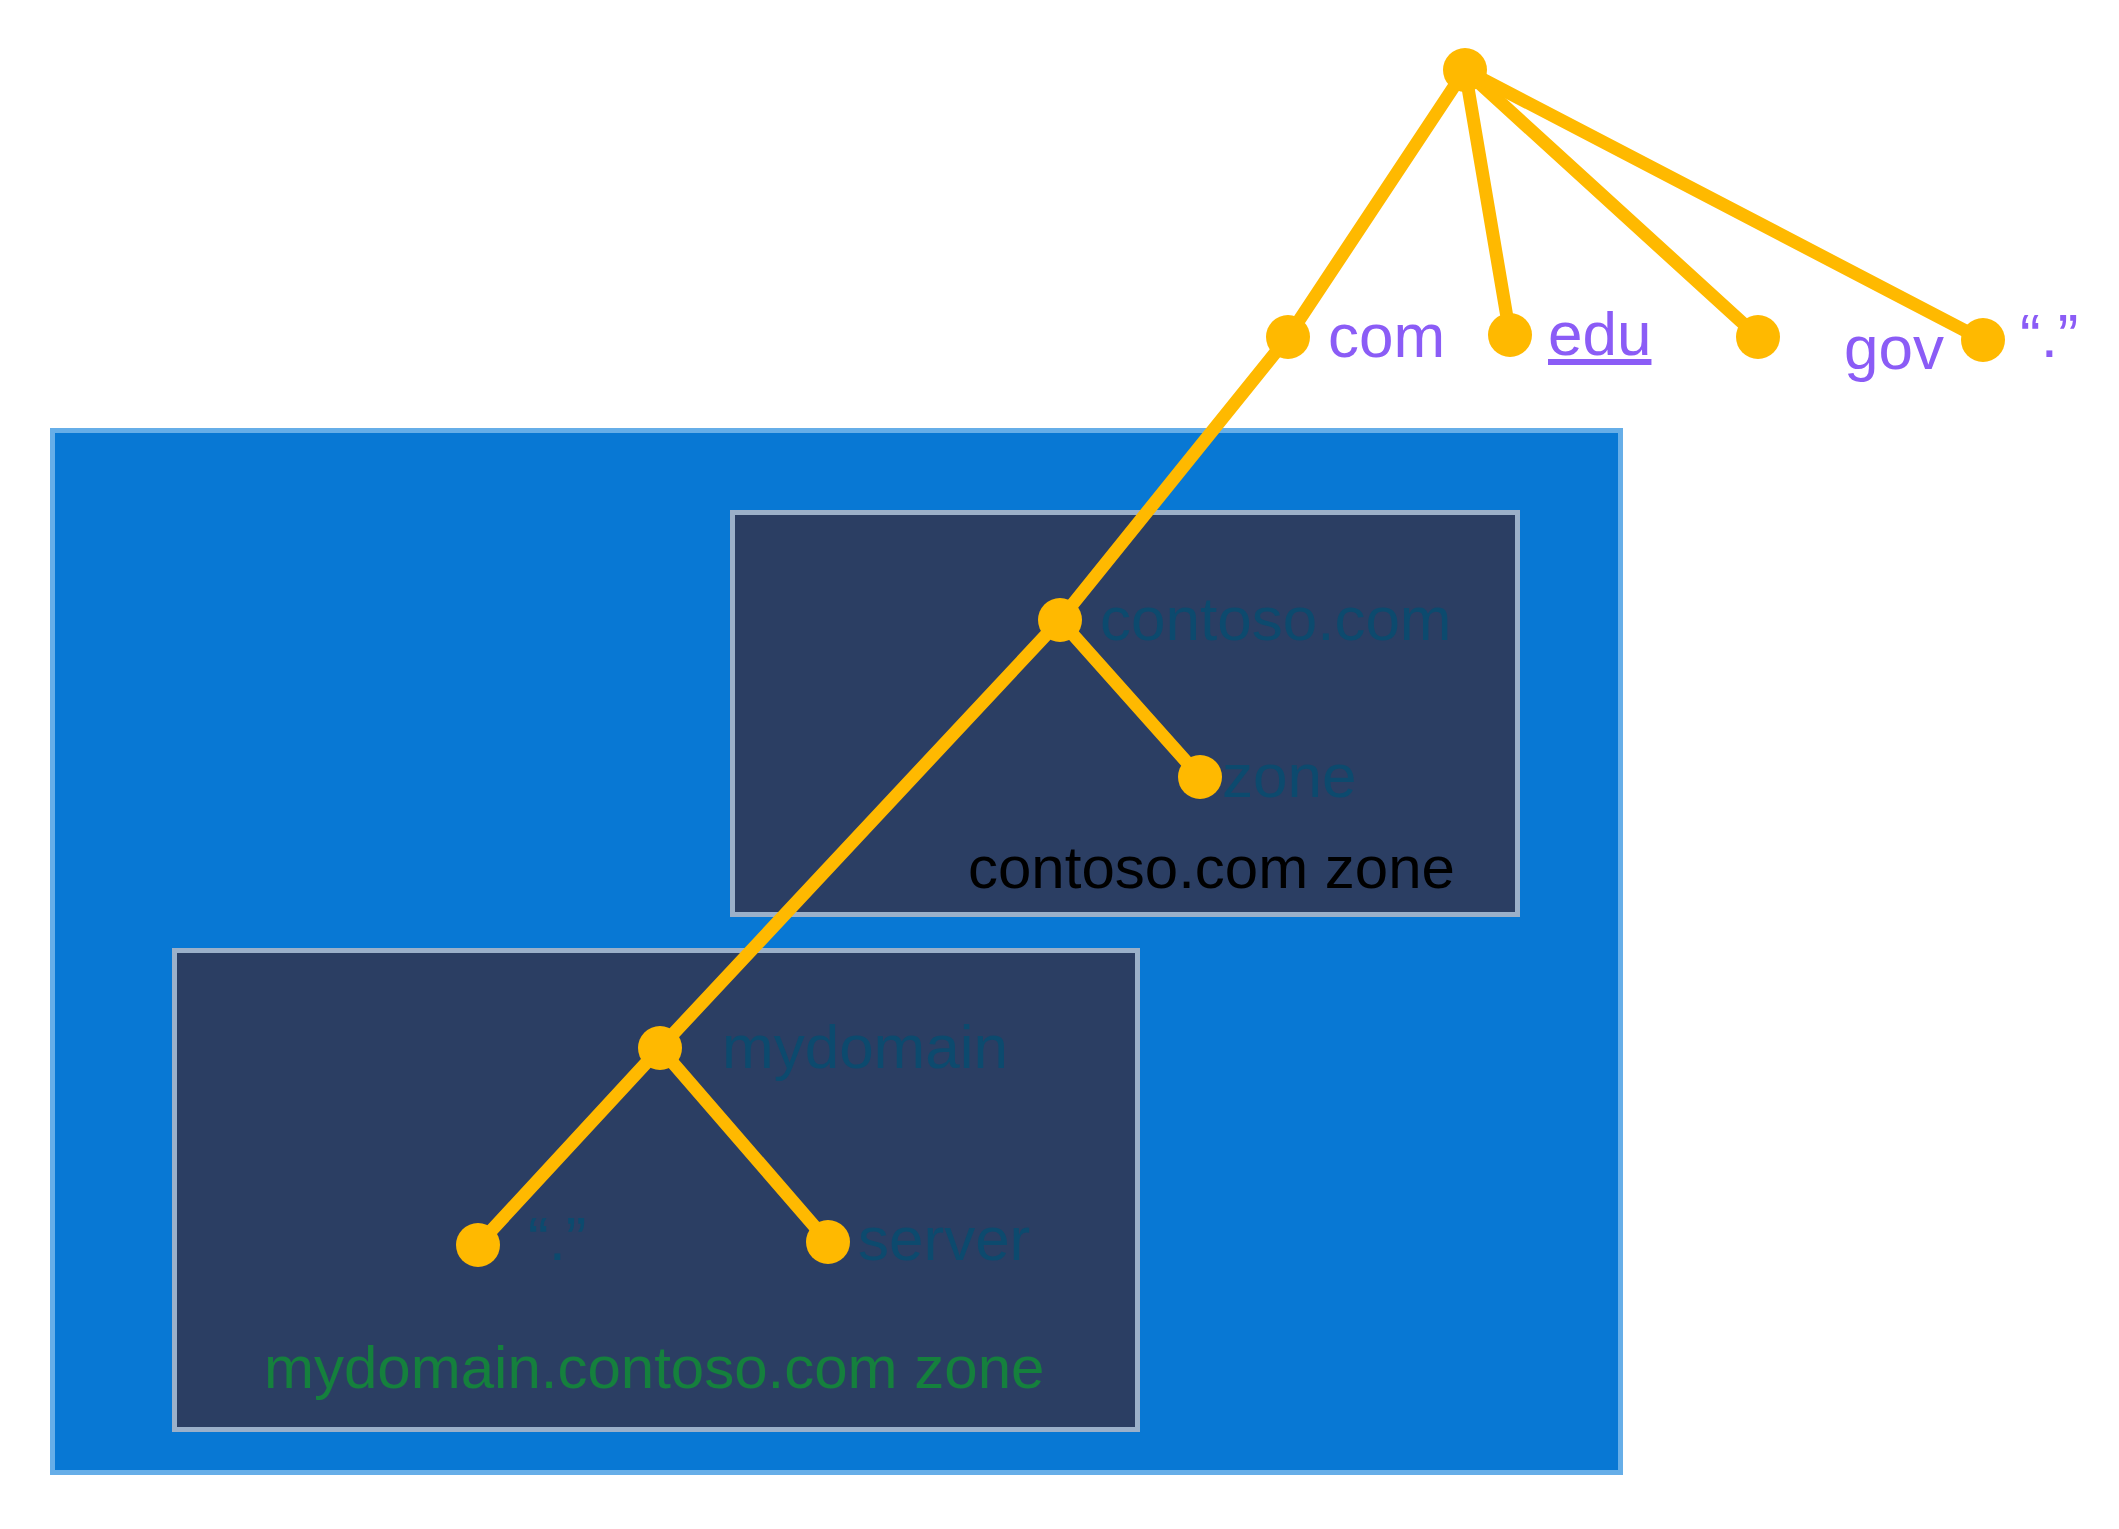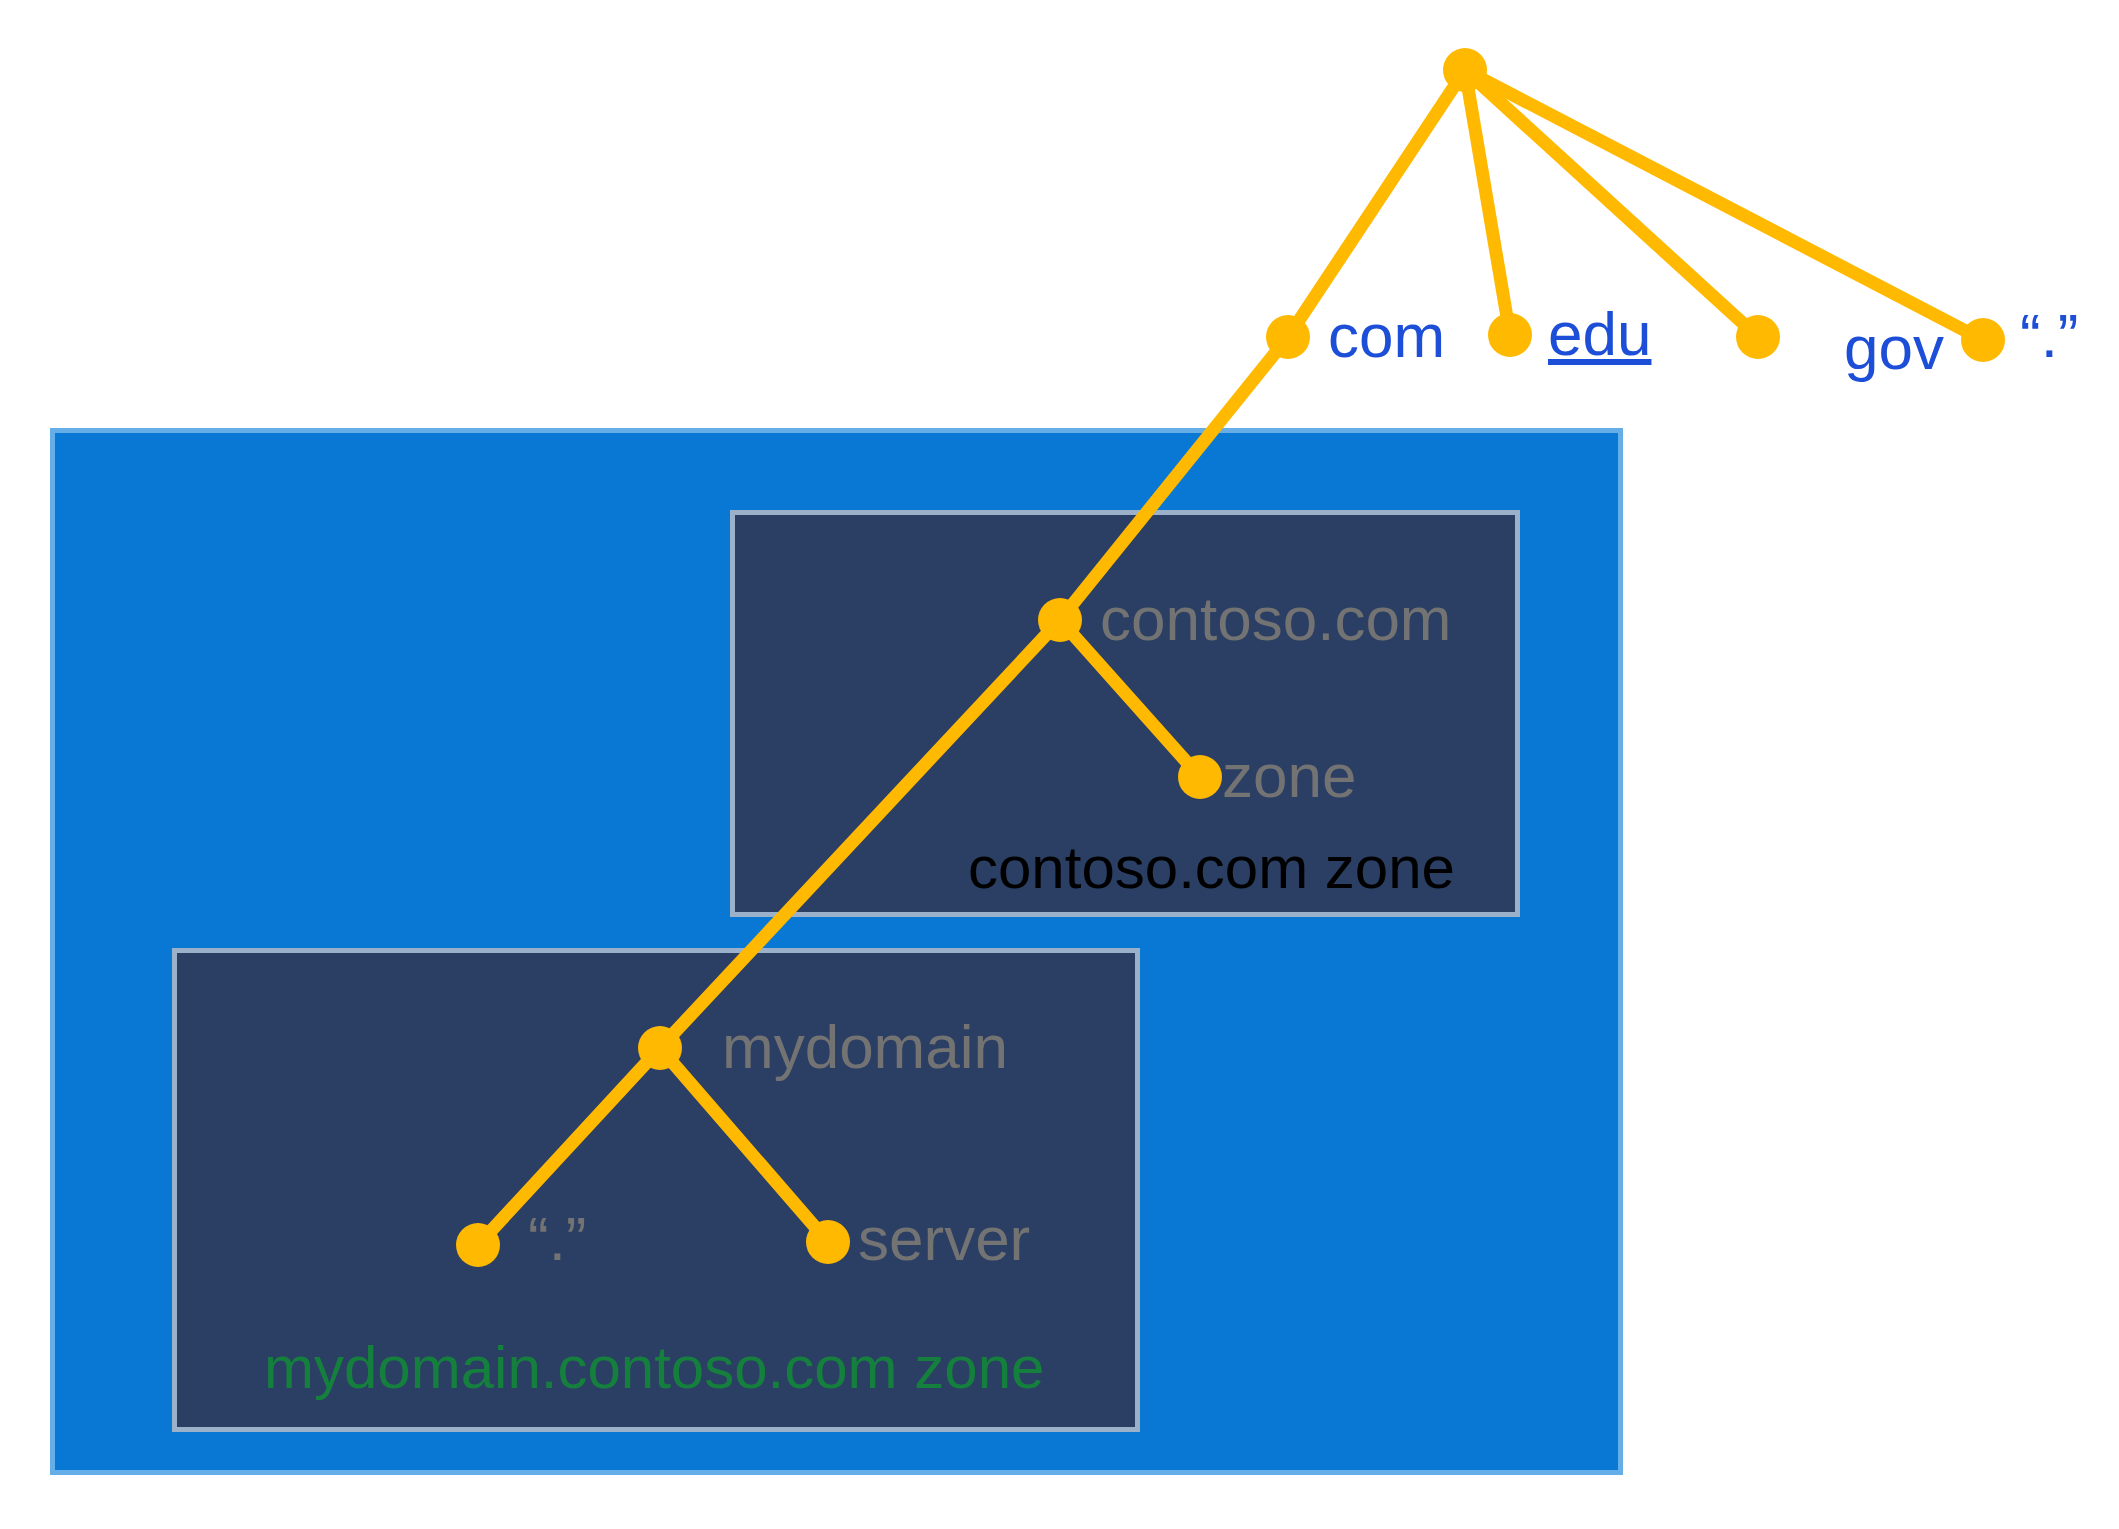--- a/index.html
+++ b/index.html
@@ -26,25 +26,25 @@
     height: 1529px;
   }
   .node-label {
     position: absolute;
     white-space: nowrap;
     line-height: 1;
     font-family: "Liberation Sans", sans-serif;
   }
   .tld-label {
     font-size: 62px;
-    color: #1d4ed8;
+    color: #8b5cf6;
   }
   .zone-node-label {
     font-size: 62px;
-    color: #737373;
+    color: #0c4a6e;
   }
   .zone-caption {
     position: absolute;
     white-space: nowrap;
     font-size: 60px;
     color: #ffffff;
     line-height: 1;
     font-family: "Liberation Sans", sans-serif;
   }
 </style>

